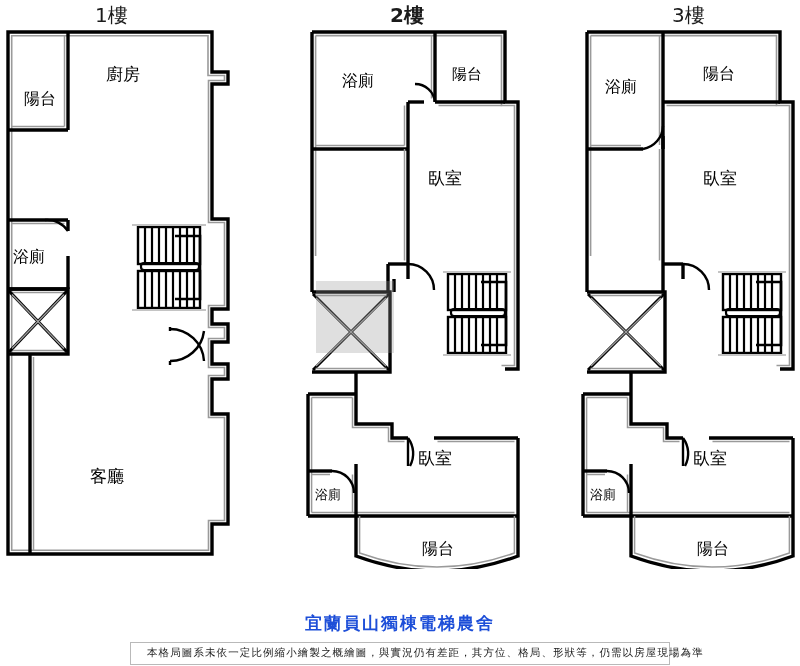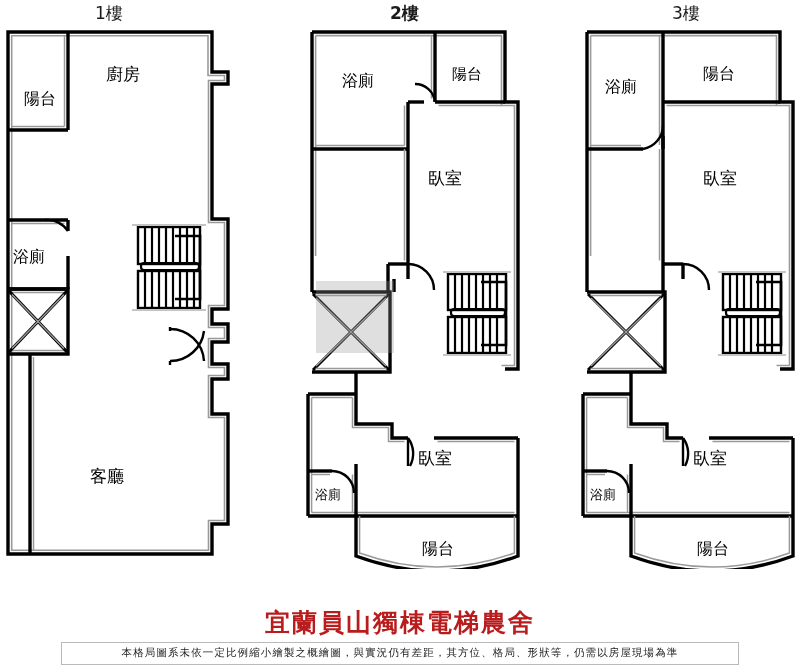--- a/index.html
+++ b/index.html
@@ -7,53 +7,53 @@
     width:800px;height:666px;
     font-family:"DejaVu Sans","Liberation Sans",sans-serif;
     color:#111;
     position:relative;
     overflow:hidden;
   }
   #stage{position:relative;width:800px;height:666px;}
 
   .floor-title{
     position:absolute;
-    font-size:17px;
+    font-size:20px;
     letter-spacing:0px;
     color:#1b1b1b;
     white-space:nowrap;
     font-family:"DejaVu Sans","Liberation Sans",sans-serif;
   }
   #t1{left:95px;top:2px;}
   #t2{left:390px;top:2px;font-weight:bold;}
   #t3{left:672px;top:2px;}
 
   .plan{position:absolute;}
   #plan1{left:0px;top:24px;width:245px;height:545px;}
   #plan2{left:300px;top:24px;width:230px;height:545px;}
   #plan3{left:575px;top:24px;width:230px;height:545px;}
 
   #caption-wrap{
     position:absolute;
     left:0;top:608px;width:800px;
     text-align:center;
   }
   #title-main{
-    font-size:25px;
-    color:#b91c1c;
+    font-size:17px;
+    color:#1d4ed8;
     font-weight:bold;
     letter-spacing:2px;
     font-family:"DejaVu Serif","Liberation Serif",serif;
     line-height:30px;
   }
   #disclaimer-box{
     margin:4px auto 0 auto;
-    width:678px;
+    width:540px;
     border:1px solid #b9b9b9;
-    padding:3px 0 4px 0;
+    padding:3px 0 4px 16px;
     box-sizing:border-box;
   }
   #disclaimer{
     font-size:10.5px;
     color:#1b1b1b;
     letter-spacing:1.1px;
     font-family:"DejaVu Serif","Liberation Serif",serif;
     white-space:nowrap;
   }
   .wm{

